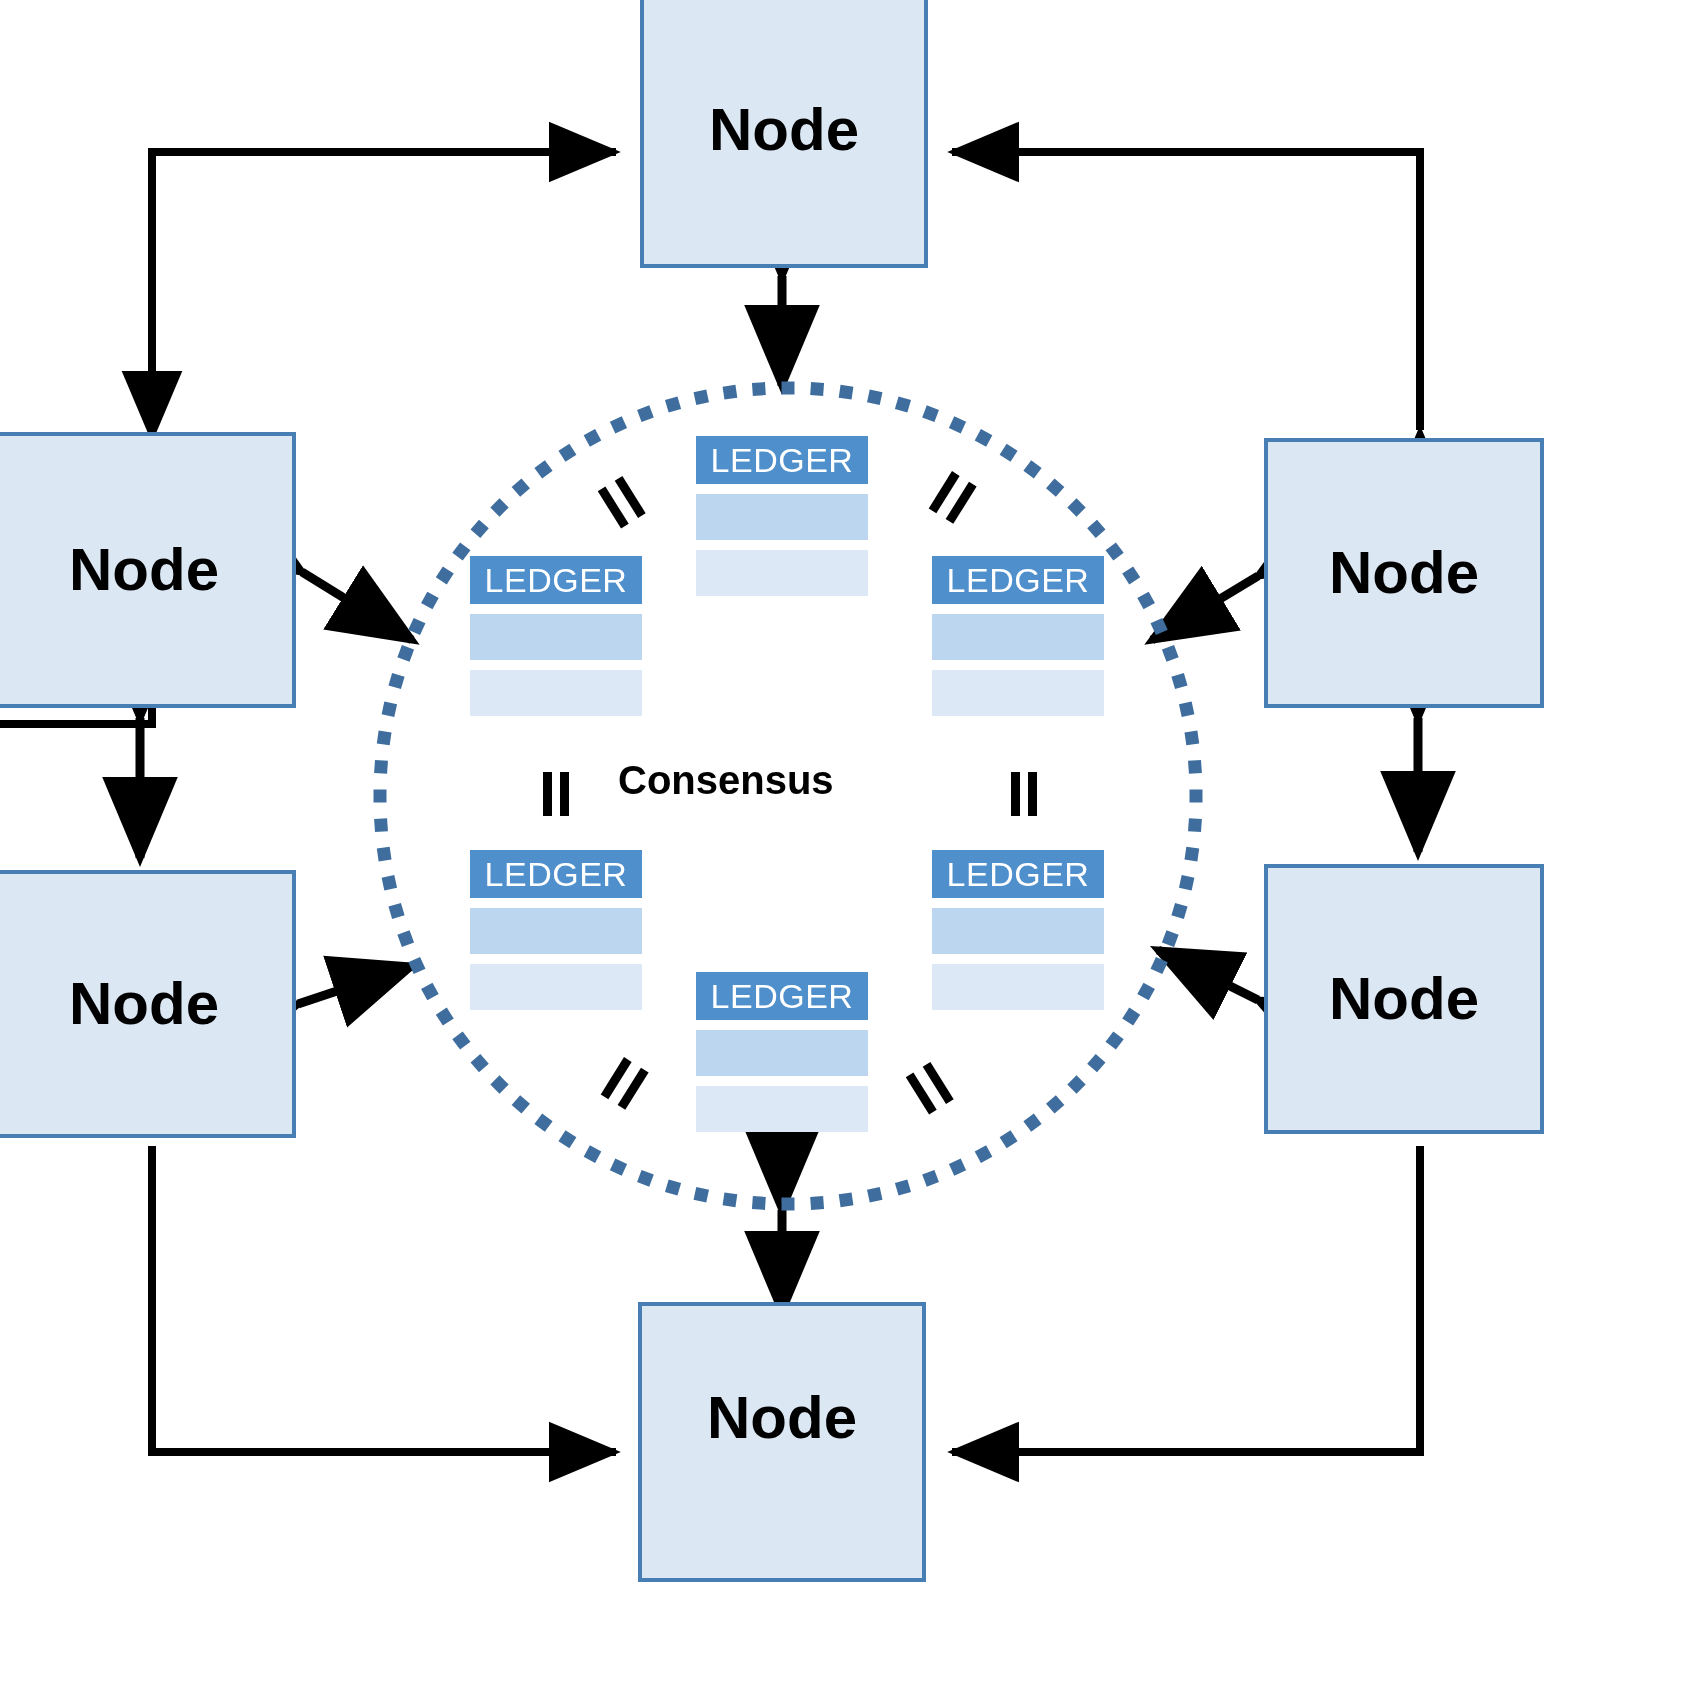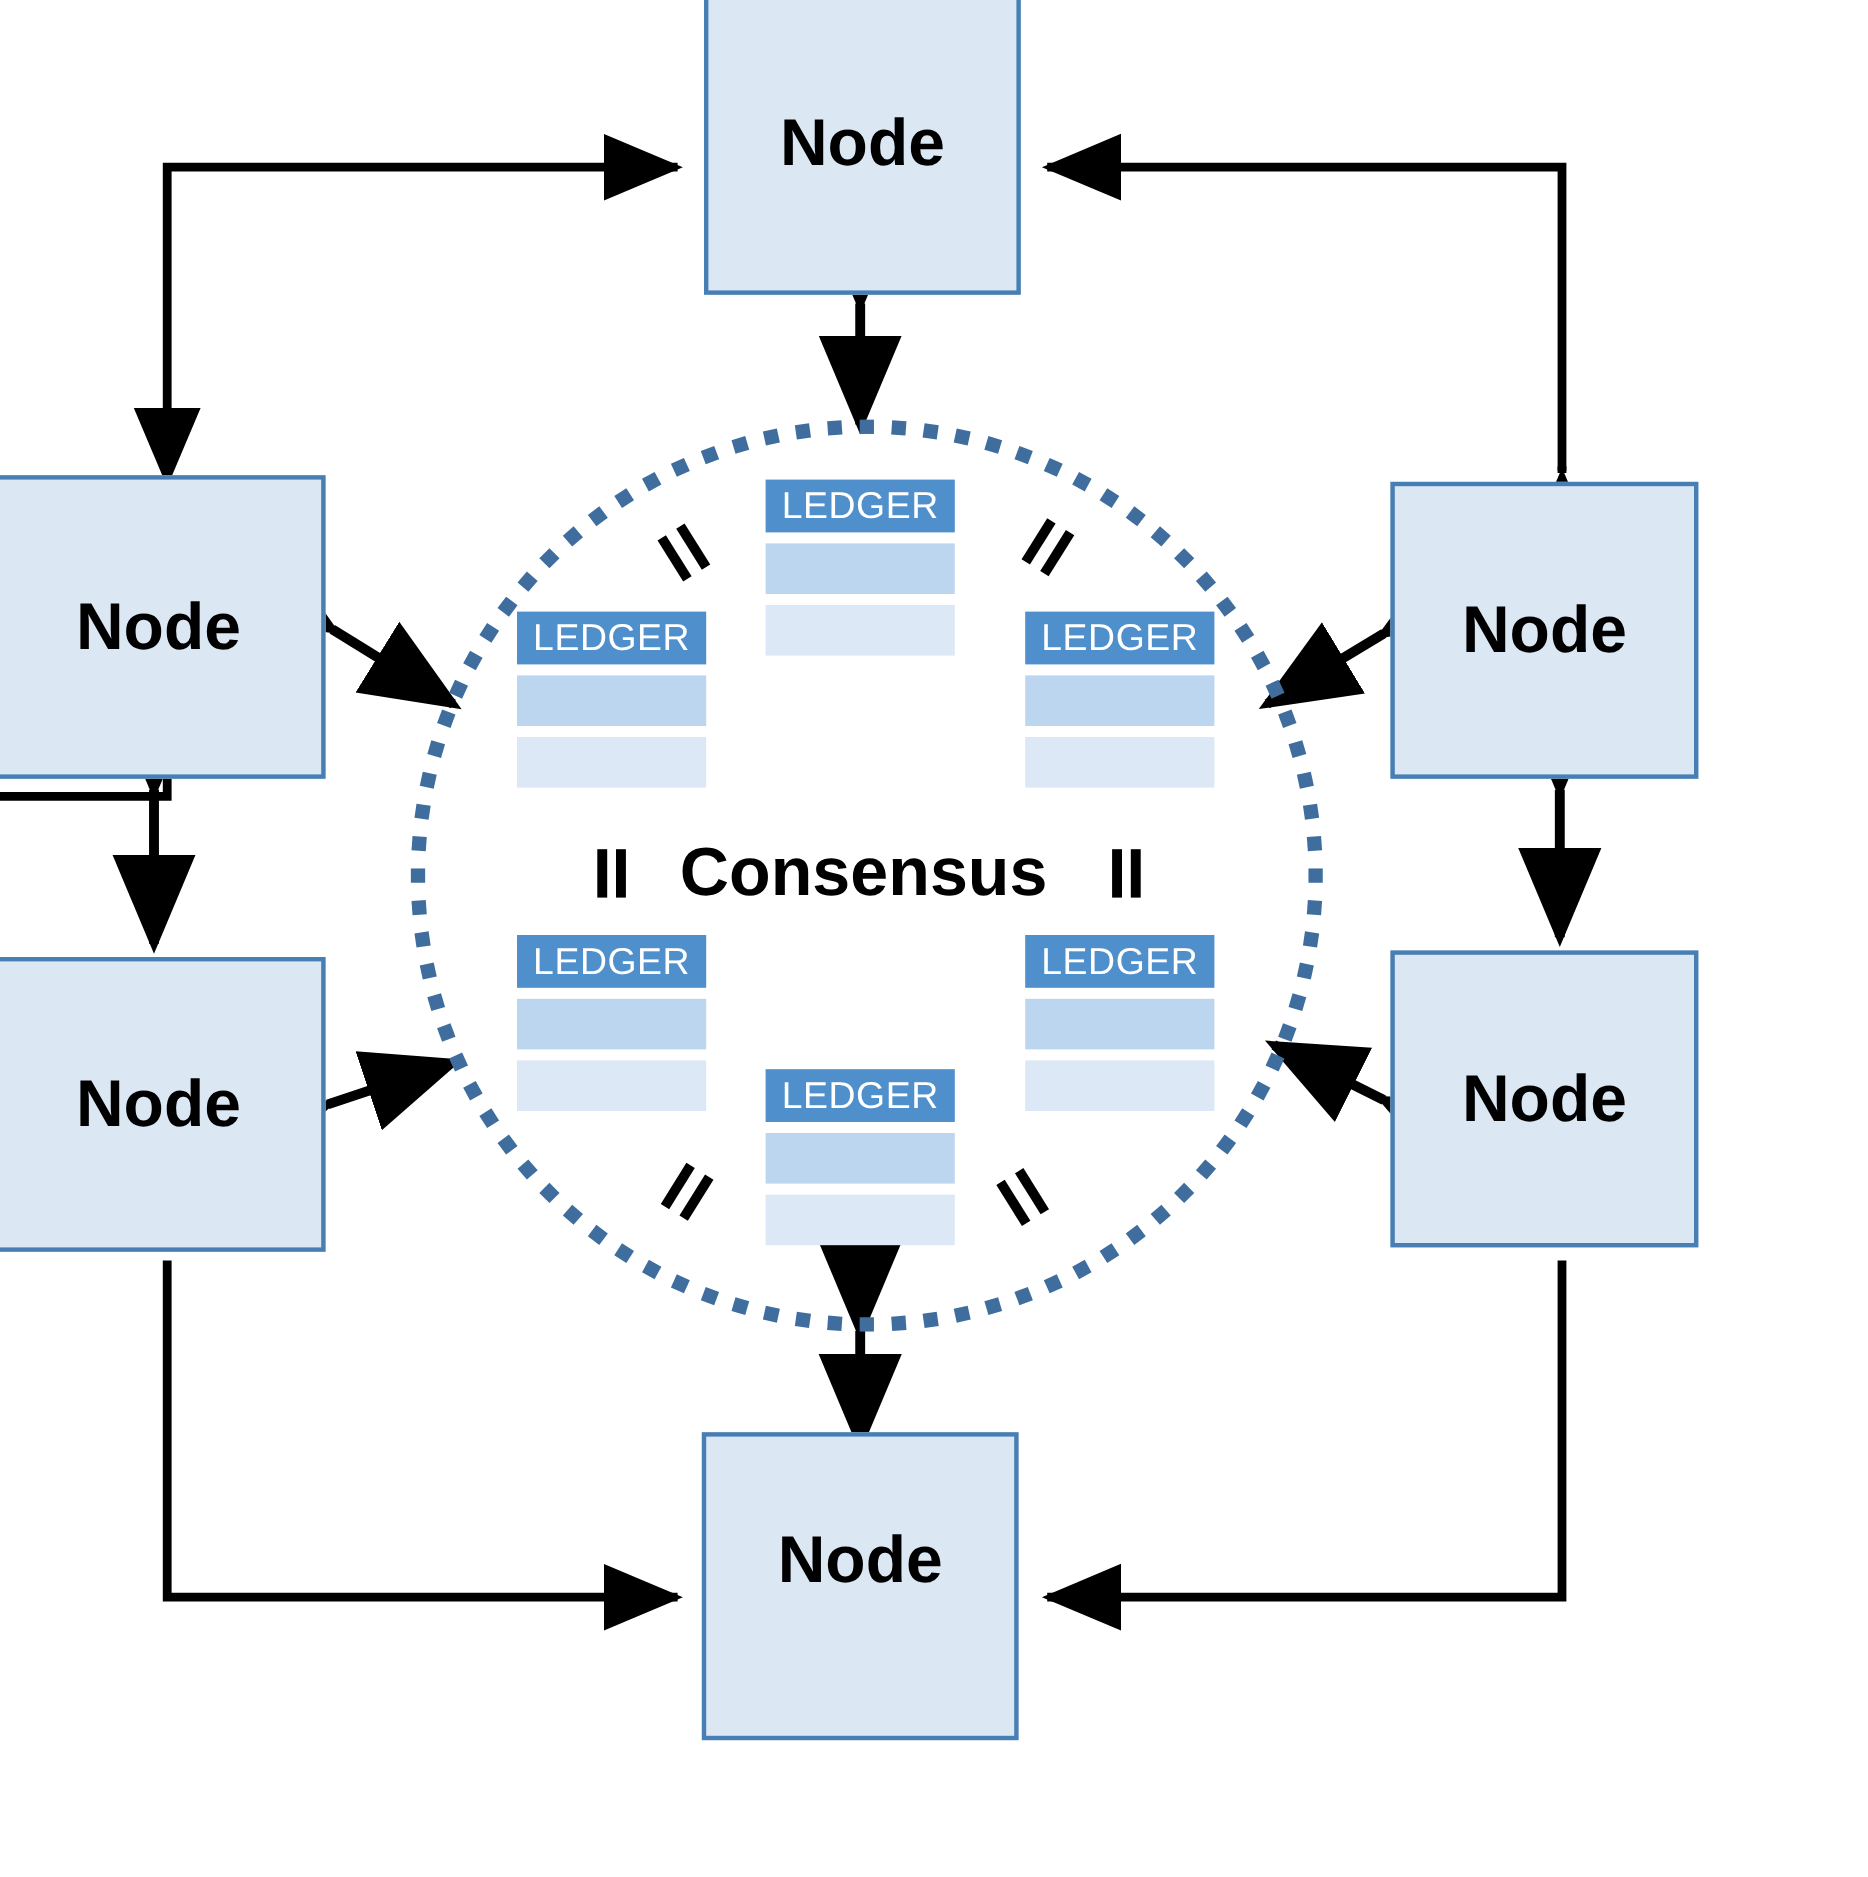--- a/index.html
+++ b/index.html
@@ -37,21 +37,21 @@
   }
   .ledger-row{box-sizing:border-box;}
   .ledger-row.r1{background:#BCD6EF;}
   .ledger-row.r2{background:#DDE8F6;}
 
   
   .consensus-label{
     position:absolute;
     font-family:"Liberation Sans",sans-serif;
     font-weight:bold;
-    font-size:62px;
+    font-size:40px;
     color:#000;
     white-space:nowrap;
   }
 
   
   .eq{position:absolute;}
   .eq span{
     display:block;
     background:#000;
     position:absolute;

